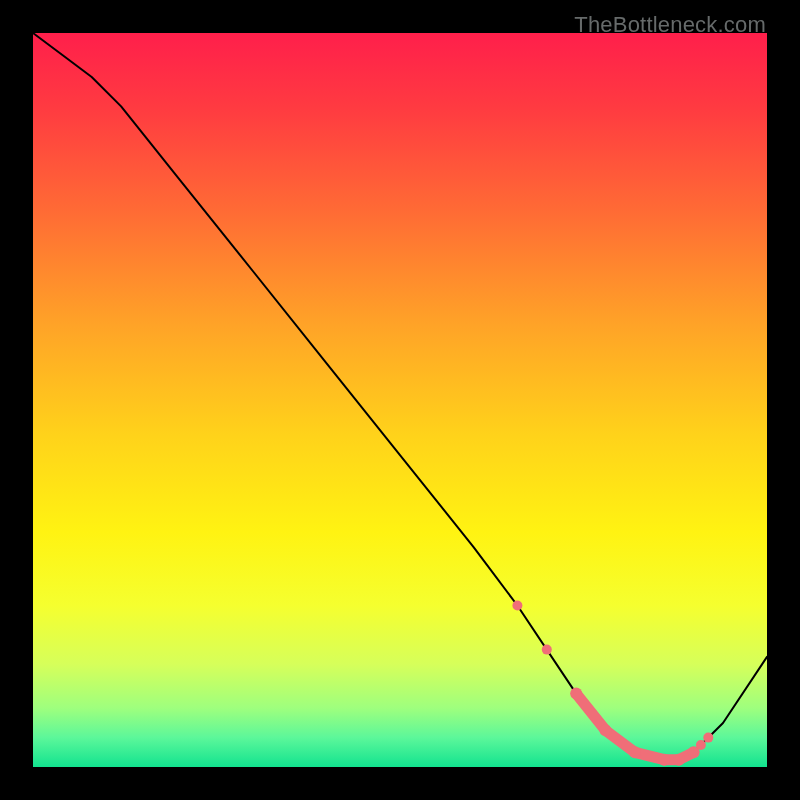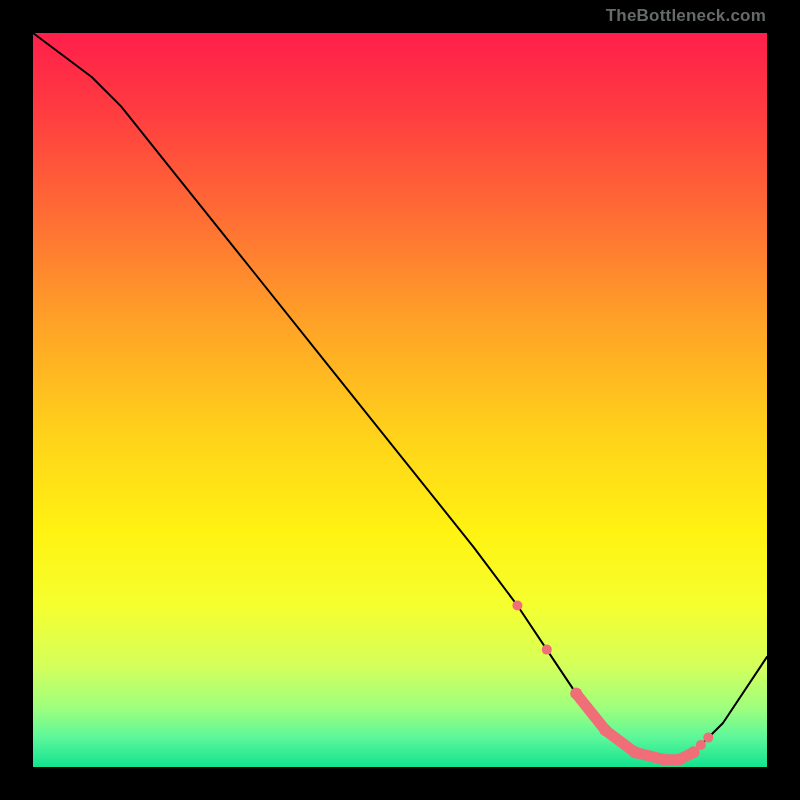--- a/index.html
+++ b/index.html
@@ -20,25 +20,25 @@
   .plot-area {
     position: absolute;
     left: 33px;
     top: 33px;
     width: 734px;
     height: 734px;
     
   }
   .watermark {
     position: absolute;
-    top: 6px;
+    top: 12px;
     right: 34px;
     color: #666a6a;
-    font-size: 17px;
-    font-weight: 700;
+    font-size: 22px;
+    font-weight: 400;
     letter-spacing: 0.2px;
   }
   svg.curve {
     position: absolute;
     left: 0;
     top: 0;
     width: 734px;
     height: 734px;
     overflow: visible;
   }

